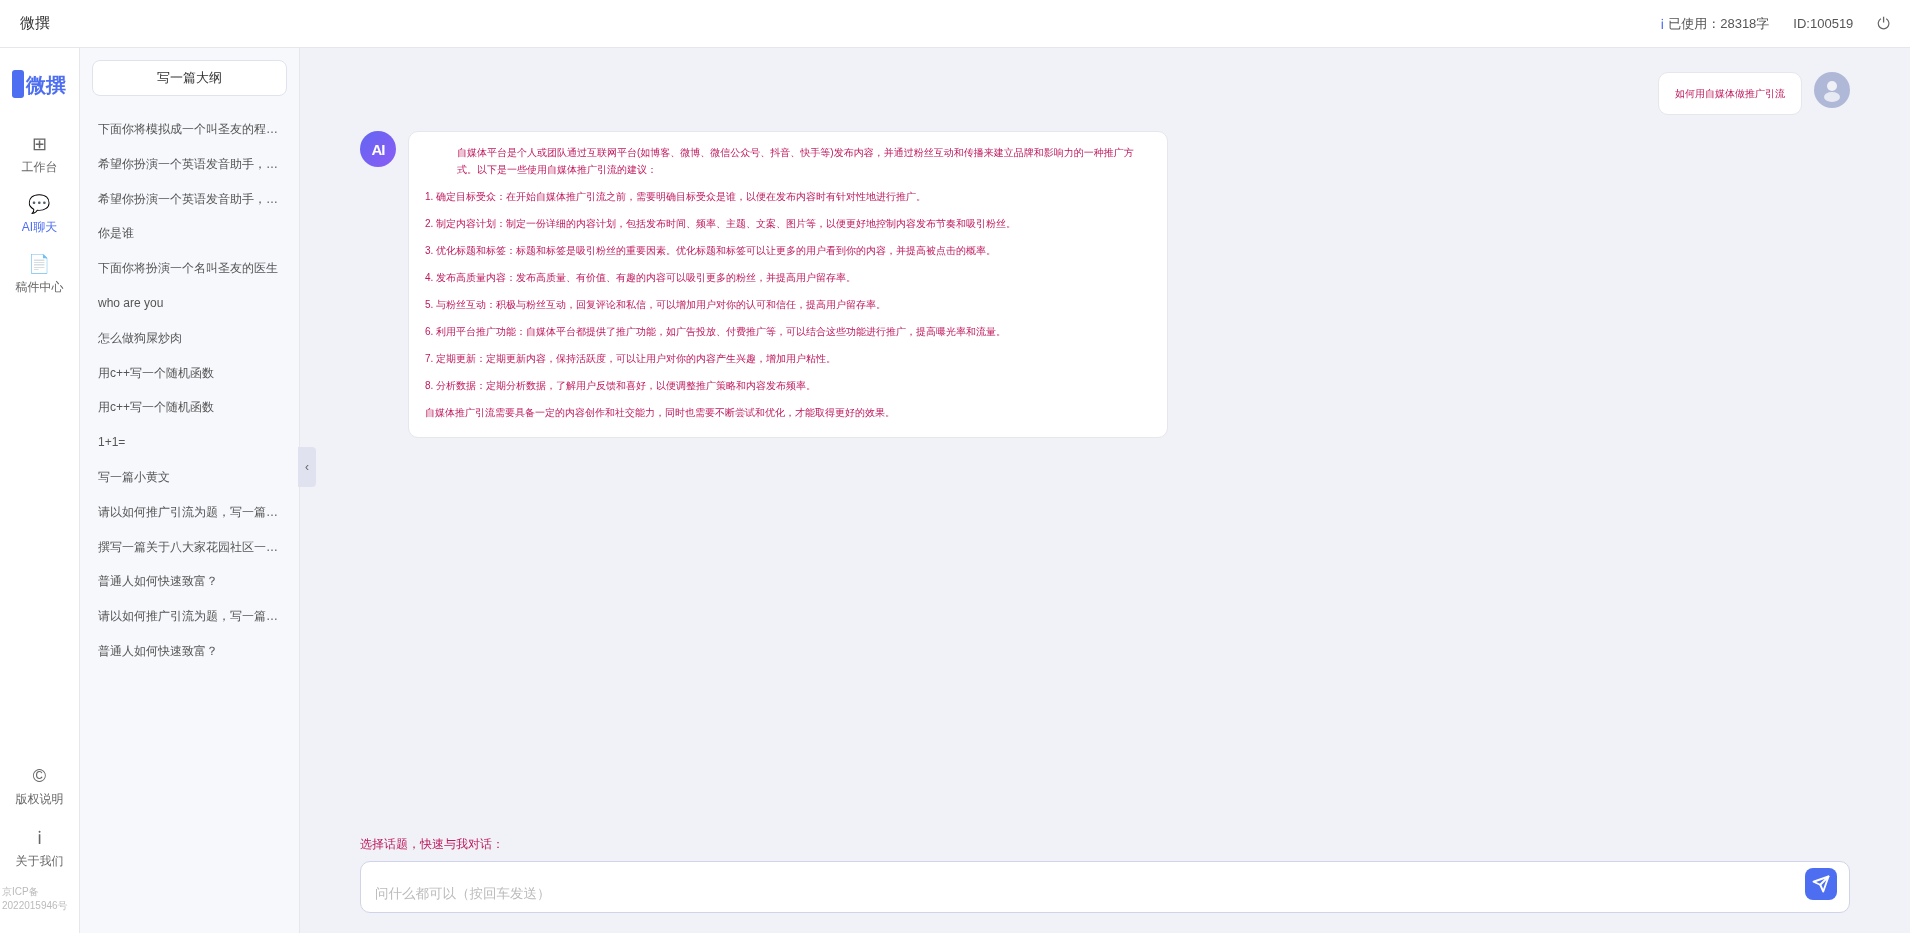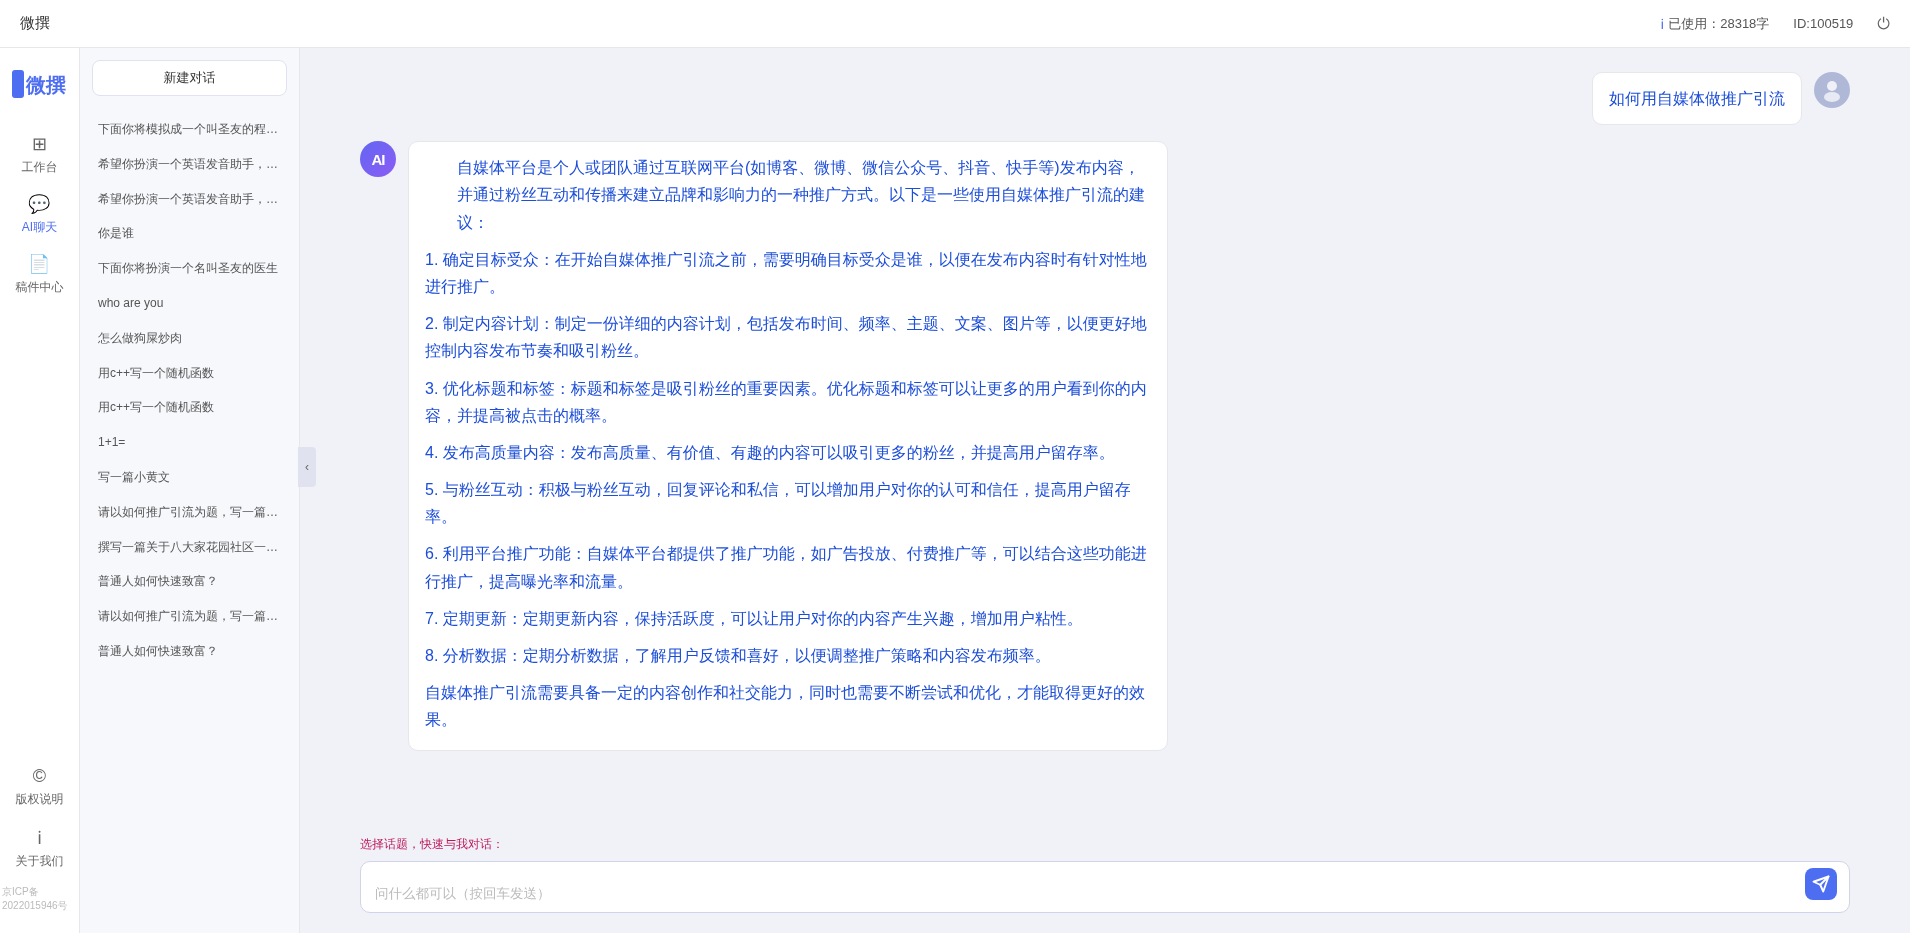--- a/index.html
+++ b/index.html
@@ -182,23 +182,23 @@
     .avatar.ai-avatar {
       background: linear-gradient(135deg, #6366f1, #8b5cf6);
       color: #fff;
       font-weight: 900;
       font-size: 12px;
     }
     .message-bubble {
       max-width: 760px;
       padding: 12px 16px;
       border-radius: 10px;
-      font-size: 16px;
+      font-size: 10px;
       line-height: 1.7;
-      color: #1d4ed8;
+      color: #be185d;
     }
     .message-bubble.user-bubble {
       background: #fff;
       border: 1px solid #e5e7eb;
     }
     .message-bubble.ai-bubble {
       background: #fff;
       border: 1px solid #e5e7eb;
     }
 
@@ -297,21 +297,21 @@
       </div>
       <div class="nav-item">
         <span class="nav-icon">ℹ</span>
         <span>关于我们</span>
       </div>
       <div style="font-size:10px;color:#bbb;text-align:left;padding:4px 2px;">京ICP备2022015946号</div>
     </div>
   </div>
 
   <div id="history-sidebar">
-    <button class="new-chat-btn">新建对话</button>
+    <button class="new-chat-btn">写一篇大纲</button>
     <div id="history-list">
     <div class="history-item">下面你将模拟成一个叫圣友的程序员，我说...</div>
         <div class="history-item">希望你扮演一个英语发音助手，我提供给你...</div>
         <div class="history-item">希望你扮演一个英语发音助手，我提供给你...</div>
         <div class="history-item">你是谁</div>
         <div class="history-item">下面你将扮演一个名叫圣友的医生</div>
         <div class="history-item">who are you</div>
         <div class="history-item">怎么做狗屎炒肉</div>
         <div class="history-item">用c++写一个随机函数</div>
         <div class="history-item">用c++写一个随机函数</div>

